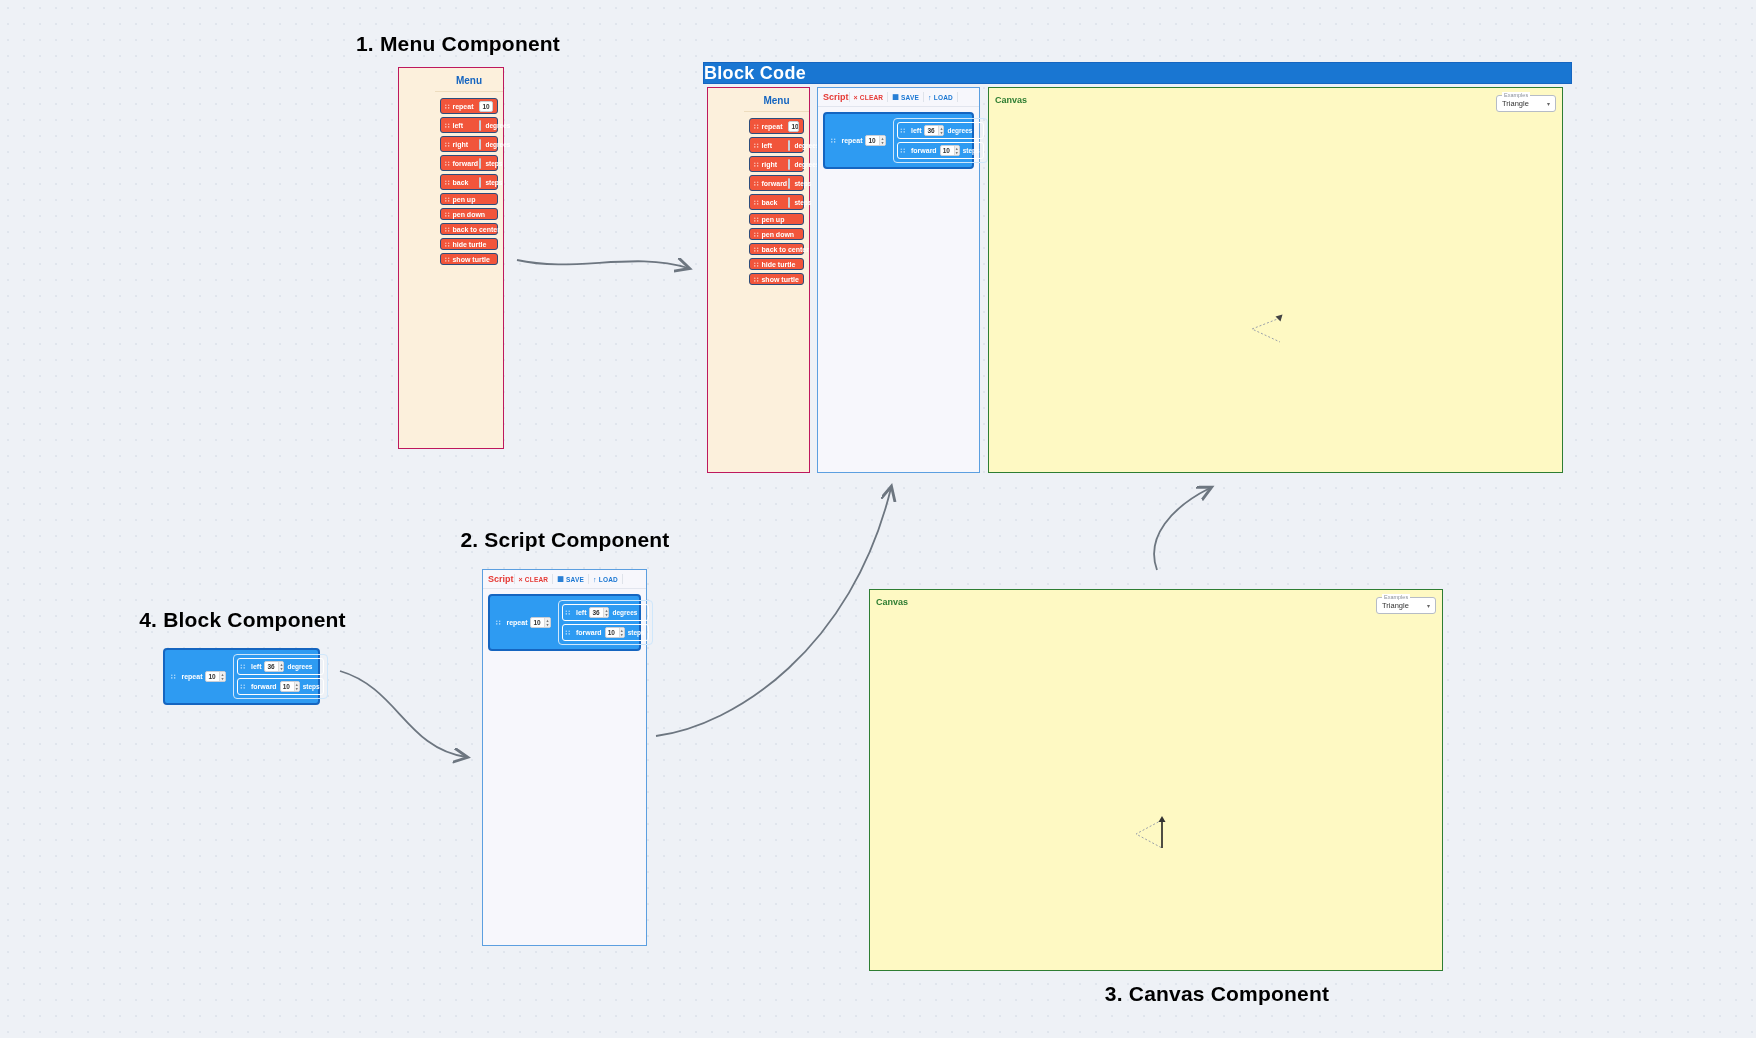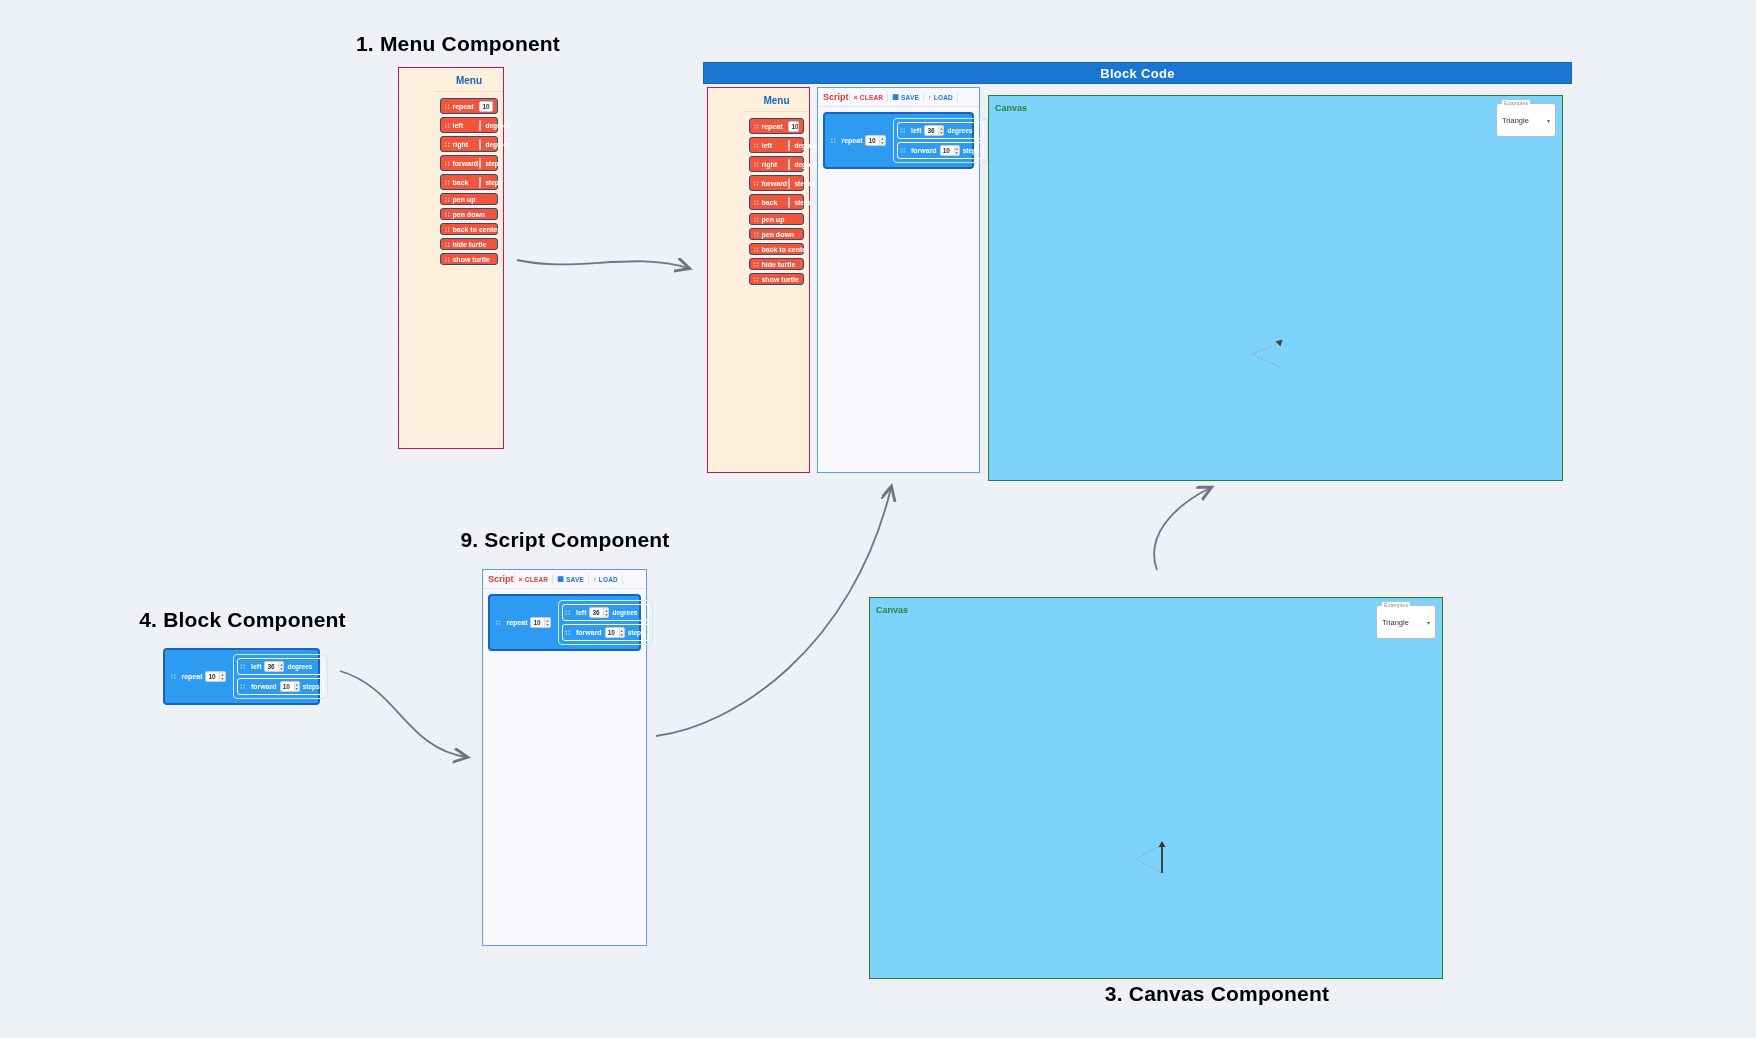--- a/index.html
+++ b/index.html
@@ -37,51 +37,51 @@
   .act.clear { color:#e53935; }
   .act .act-ic { font-size:7px; }
   .script-body { padding:5px; }
 
   .code-block { background:#2e9bf2; border:2px solid #1565c0; border-radius:4px; display:flex; align-items:center; gap:5px; padding:4px; color:#fff; font-size:7px; font-weight:bold; width:100%; }
   .cb-left { display:flex; align-items:center; gap:3px; padding:0 2px; }
   .cb-children { border:1px solid #cfe7fb; border-radius:4px; padding:3px; display:flex; flex-direction:column; gap:3px; margin-left:auto; }
   .cb-row { border:1px solid #ffffff; border-radius:3px; display:flex; align-items:center; gap:3px; padding:2px 3px; }
   .cb-unit { font-size:6.5px; }
 
-  .canvas-panel { background:#7dd3fc; border:1px solid #2e7d32;margin-top:8px; }
+  .canvas-panel { background:#fef9c3; border:1px solid #2e7d32; }
   .canvas-header { display:flex; justify-content:space-between; align-items:flex-start; padding:4px 6px; }
   .canvas-title { color:#2e7d32; font-weight:bold; font-size:9px; padding-top:3px; }
-  .example-select { position:relative; border:1px solid #b6bcc6; border-radius:3px; min-width:60px; height:34px; display:flex; align-items:center; justify-content:space-between; gap:4px; padding:0 5px; margin-top:3px; background:#fff; cursor:pointer; }
+  .example-select { position:relative; border:1px solid #b6bcc6; border-radius:3px; min-width:60px; height:17px; display:flex; align-items:center; justify-content:space-between; gap:4px; padding:0 5px; margin-top:3px; background:#fff; cursor:pointer; }
   .sel-label { position:absolute; top:-4px; left:5px; background:#fff; font-size:5.5px; color:#8a8f99; padding:0 2px; }
   .sel-value { font-size:7.5px; color:#333; }
   .sel-caret { font-size:6px; color:#666; }
   .canvas-body { position:relative; width:100%; }
   .turtle { position:absolute; }
 
   
   #assembled { position:absolute; left:703px; top:62px; width:869px; height:414px; }
-  .block-code-bar { height:22px; background:#1976d2; border:1px solid #1565c0; color:#fff; font-weight:bold; font-size:13px; display:flex; align-items:center; justify-content:center; letter-spacing:.3px; }
+  .block-code-bar { height:22px; background:#1976d2; border:1px solid #1565c0; color:#fff; font-weight:bold; font-size:18px; display:flex; align-items:center; justify-content:flex-start; letter-spacing:.3px; }
   #asm-menu   { left:4px;   top:25px; width:103px; height:386px; }
   #asm-script { left:114px; top:25px; width:163px; height:386px; }
   #asm-canvas { left:285px; top:25px; width:575px; height:386px; }
   #assembled .panel { position:absolute; }
 
   
   #menu-standalone   { left:398px; top:67px;  width:106px; height:382px; }
   #script-standalone { left:482px; top:569px; width:165px; height:377px; }
   #canvas-standalone { left:869px; top:589px; width:574px; height:382px; }
   #block-standalone  { position:absolute; left:163px; top:648px; width:157px; }
 
   .arrows { position:absolute; left:0; top:0; pointer-events:none; }
 </style>
 </head>
 <body>
 
 <div class="comp-label" style="left:353px; top:32px; width:210px;">1. Menu Component</div>
-<div class="comp-label" style="left:455px; top:528px; width:220px;">9. Script Component</div>
+<div class="comp-label" style="left:455px; top:528px; width:220px;">2. Script Component</div>
 <div class="comp-label" style="left:1087px; top:982px; width:260px;">3. Canvas Component</div>
 <div class="comp-label" style="left:135px; top:608px; width:215px;">4. Block Component</div>
 
 <div class="panel menu-panel" id="menu-standalone">
   <div class="menu-title">Menu</div>
   <div class="menu-blocks">
 
       <div class="menu-block">
         <span class="drag">∷</span>
         <span class="mb-label">repeat</span>

